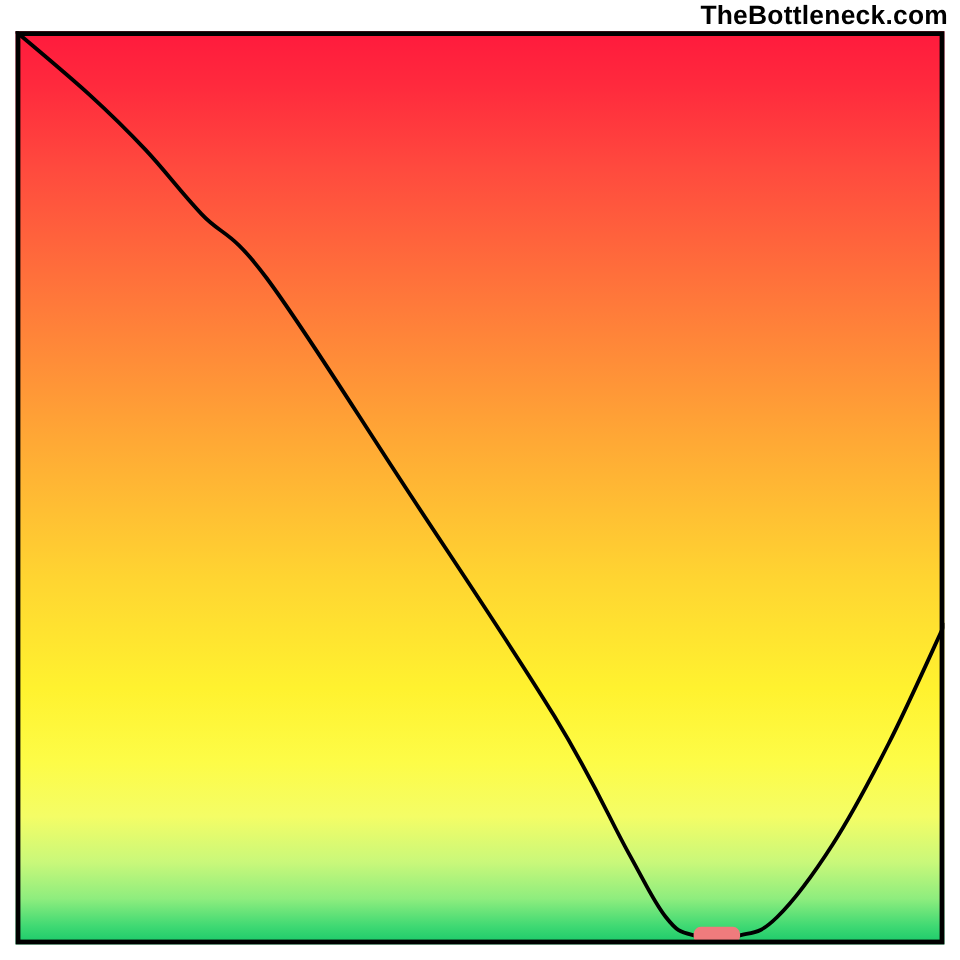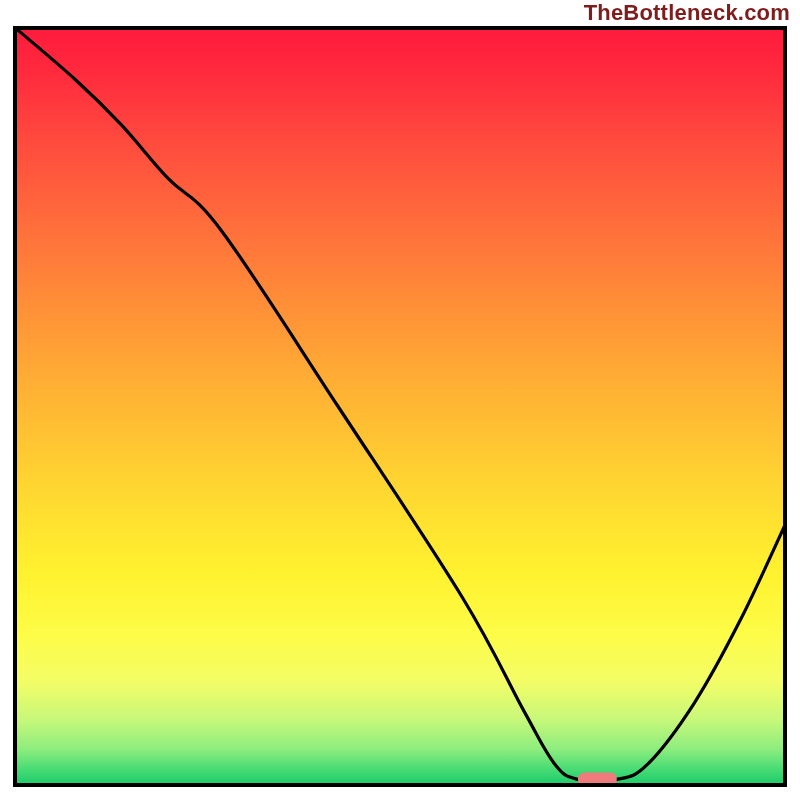--- a/index.html
+++ b/index.html
@@ -15,21 +15,21 @@
     position: relative;
     width: 800px;
     height: 800px;
   }
   .watermark {
     position: absolute;
     top: 0px;
     right: 10px;
     font-size: 22px;
     font-weight: 600;
-    color: #7f1d1d;
+    color: #000000;
     letter-spacing: 0.2px;
     z-index: 20;
   }
   
   .plot {
     position: absolute;
     left: 13px;
     top: 26px;
     width: 774px;   
     height: 761px;  

